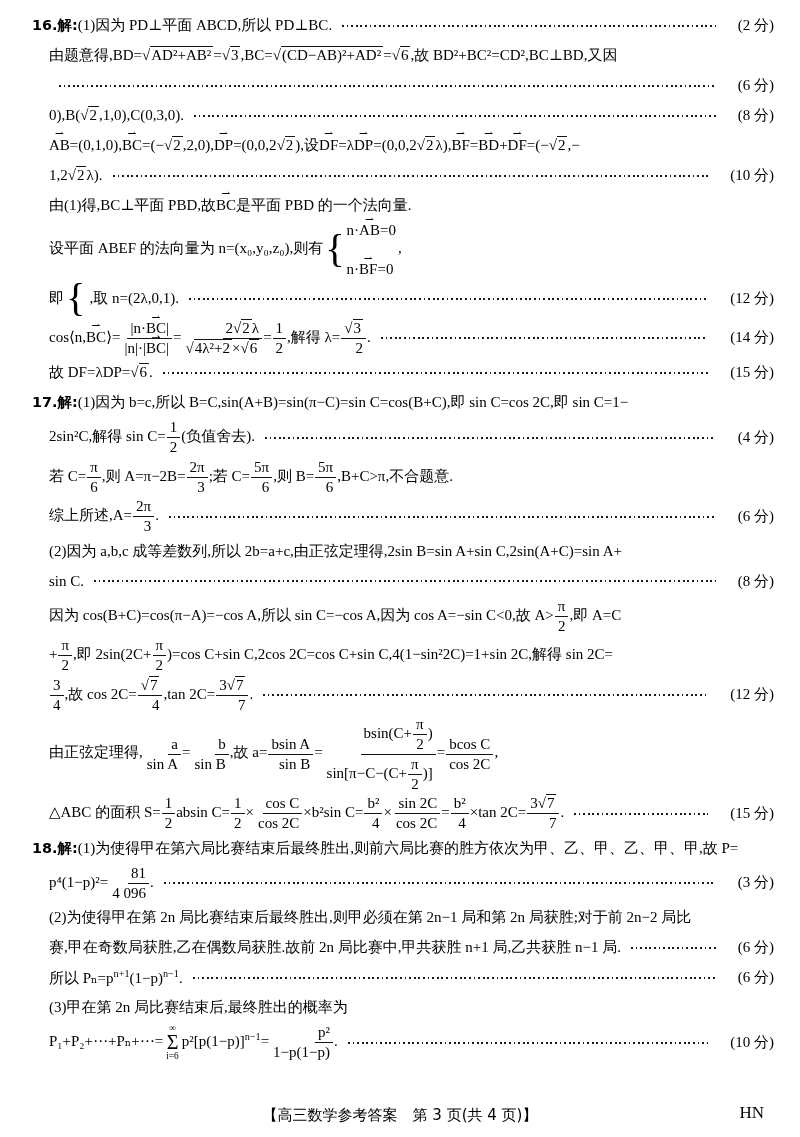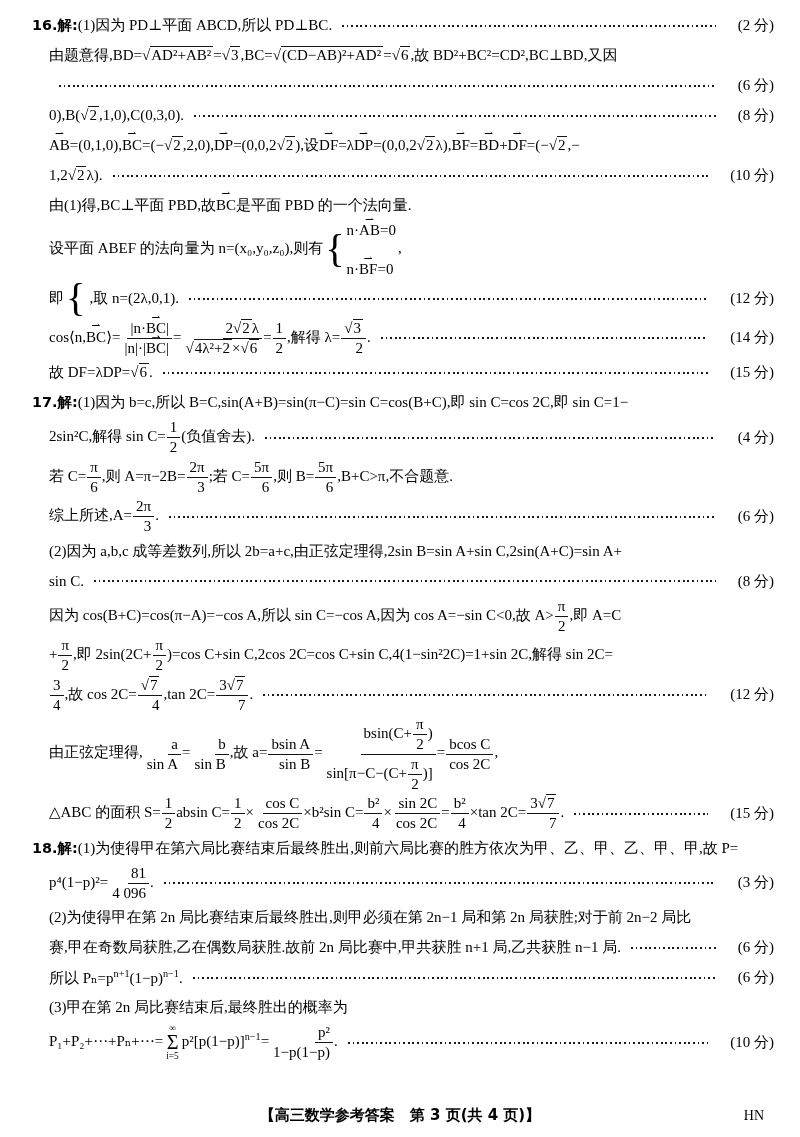--- a/index.html
+++ b/index.html
@@ -45,22 +45,22 @@
   .cbrace{font-size:2.7em;font-weight:300;line-height:0.95;margin-right:2px;transform:translateY(-1px);}
   .crows{display:inline-flex;flex-direction:column;row-gap:20px;}
   .crows>span{line-height:1.25;white-space:nowrap;}
   
   .stack{display:inline-flex;flex-direction:column;align-items:center;vertical-align:middle;line-height:1;margin:0 3px;}
   .st,.sb{font-size:0.62em;line-height:1;}
   .sm{font-size:1.35em;line-height:0.95;}
   sup{font-size:0.68em;}
   
   .footer{position:absolute;left:0;bottom:10px;width:100%;text-align:center;}
-  .footer-title{font-weight:bold;font-family:"DejaVu Sans","Liberation Sans",sans-serif;font-size:15px;}
-  .footer-code{position:absolute;right:36px;bottom:1px;font-size:14px;}
+  .footer-title{font-weight:normal;font-family:"DejaVu Sans","Liberation Sans",sans-serif;font-size:15px;}
+  .footer-code{position:absolute;right:36px;bottom:1px;font-size:17px;}
 </style>
 </head>
 <body>
 
 <div class="page">
   <main>
       <div class="line indent-q">
         <span class="content"><b>16.解:</b>(1)因为 PD⊥平面 ABCD,所以 PD⊥BC.</span>
         <span class="leader"></span>
         <span class="score">(2 分)</span>
@@ -271,21 +271,21 @@
         <span class="leader"></span>
         <span class="score">(6 分)</span>
       </div>
       <div class="line indent-body">
         <span class="content">(3)甲在第 2n 局比赛结束后,最终胜出的概率为</span>
       </div>
       <div class="line indent-body">
         <span class="content">P₁+P₂+⋯+Pₙ+⋯=<span class="stack">
             <span class="st">∞</span>
             <span class="sm">Σ</span>
-            <span class="sb">i=5</span>
+            <span class="sb">i=6</span>
           </span>p²[p(1−p)]<sup>n−1</sup>=<span class="frac">
             <span class="fn">p²</span>
             <span class="fd">1−p(1−p)</span>
           </span>.</span>
         <span class="leader"></span>
         <span class="score">(10 分)</span>
       </div>
     </main>
   <div class="footer">
     <span class="footer-title">【高三数学参考答案　第 3 页(共 4 页)】</span>

